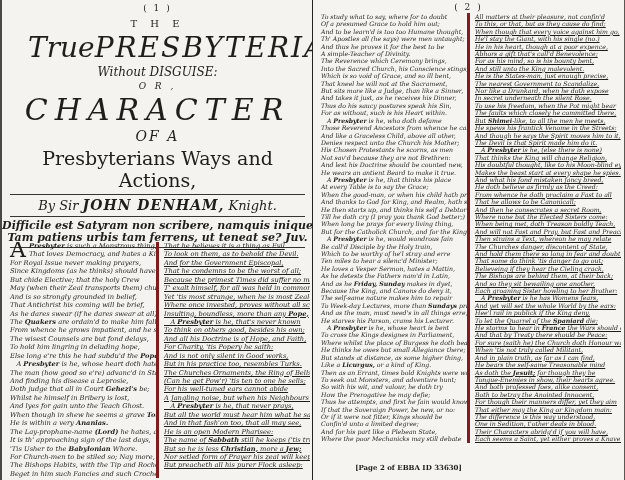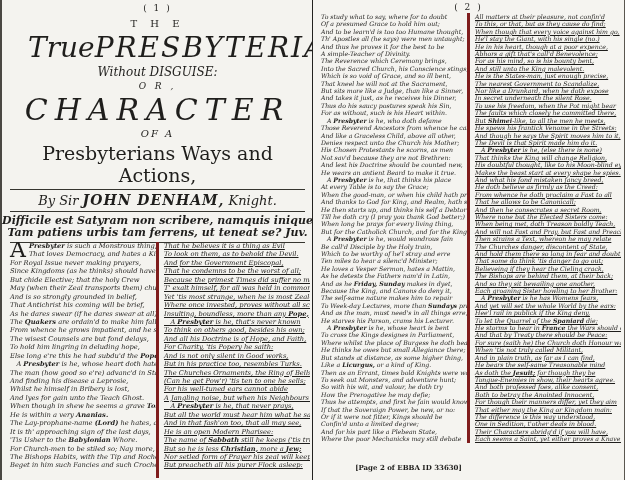--- a/index.html
+++ b/index.html
@@ -17,21 +17,21 @@
   
   .p1-header { position:absolute; top:0; left:0; right:0; text-align:center; }
   .pagenum { font-size:9px; letter-spacing:2px; margin-top:3px; }
   .the-line { font-size:10px; letter-spacing:5px; margin-top:5px; }
   .title-row { display:flex; justify-content:space-between; padding:0 16px 0 26px; margin-top:2px; }
   .title-italic { font-style:italic; font-size:28px; }
   .title-caps { font-style:italic; font-size:28px; letter-spacing:2px; }
   .subtitle { font-style:italic; font-size:12px; margin-top:1px; }
   .or-line { font-style:italic; font-size:9px; letter-spacing:3px; margin-top:2px; }
   .character-line { font-style:italic; font-size:30px; letter-spacing:7px; margin-top:1px; }
-  .ofa-line { font-style:italic; font-size:10px; letter-spacing:2px; margin-top:1px; }
+  .ofa-line { font-style:italic; font-size:14px; letter-spacing:2px; margin-top:1px; }
   .subject-line { font-size:19px; margin-top:3px; }
   .rule { border:0; border-top:1px solid #36352f; margin:3px 8px 0 8px; height:0; }
   .byline { font-style:italic; font-size:13px; margin-top:2px; }
   .byline b { font-size:14px; letter-spacing:1px; }
   .epigraph { font-style:italic; font-weight:bold; font-size:11px; line-height:12px; margin-top:3px; }
 
   
   .cols { position:absolute; left:3px; right:3px; display:flex; overflow:hidden; }
   #p1-cols { top:242px; bottom:2px; }
   #p2-cols { top:13px; bottom:37px; }
@@ -90,20 +90,21 @@
           <div class="verse-line">That Antichrist his coming will be brief,</div>
           <div class="verse-line">As he dares swear (if he dares swear at all)</div>
           <div class="verse-line">The <b>Quakers</b> are ordain'd to make him fall:</div>
           <div class="verse-line">From whence he grows impatient, and he says,</div>
           <div class="verse-line">The wisest Counsels are but fond delays,</div>
           <div class="verse-line">To hold him lingring in deluding hope,</div>
           <div class="verse-line">Else long e're this he had subdu'd the <b>Pope.</b></div>
           <div class="verse-line">   A <b>Presbyter</b> is he, whose heart doth hate</div>
           <div class="verse-line">The man (how good so e're) advanc'd in State;</div>
           <div class="verse-line">And finding his disease a Leprosie,</div>
+          <div class="verse-line">Doth judge that all in Court <b>Gehezi's</b> be;</div>
           <div class="verse-line">Whilst he himself in Bribery is lost,</div>
           <div class="verse-line">And lyes for gain unto the Teach Ghost.</div>
           <div class="verse-line">When though in shew he seems a grave <b>Tobias,</b></div>
           <div class="verse-line">He is within a very <b>Ananias.</b></div>
           <div class="verse-line">The Lay-prophane-name <b>(Lord)</b> he hates, and says</div>
           <div class="verse-line">It is th' approaching sign of the last days,</div>
           <div class="verse-line">'Tis Usher to the <b>Babylonian</b> Whore.</div>
           <div class="verse-line">For Church-men to be stiled so; Nay more,</div>
           <div class="verse-line">The Bishops Habits, with the Tip and Rochets,</div>
           <div class="verse-line">Beget in him such Fancies and such Crochets,</div>

